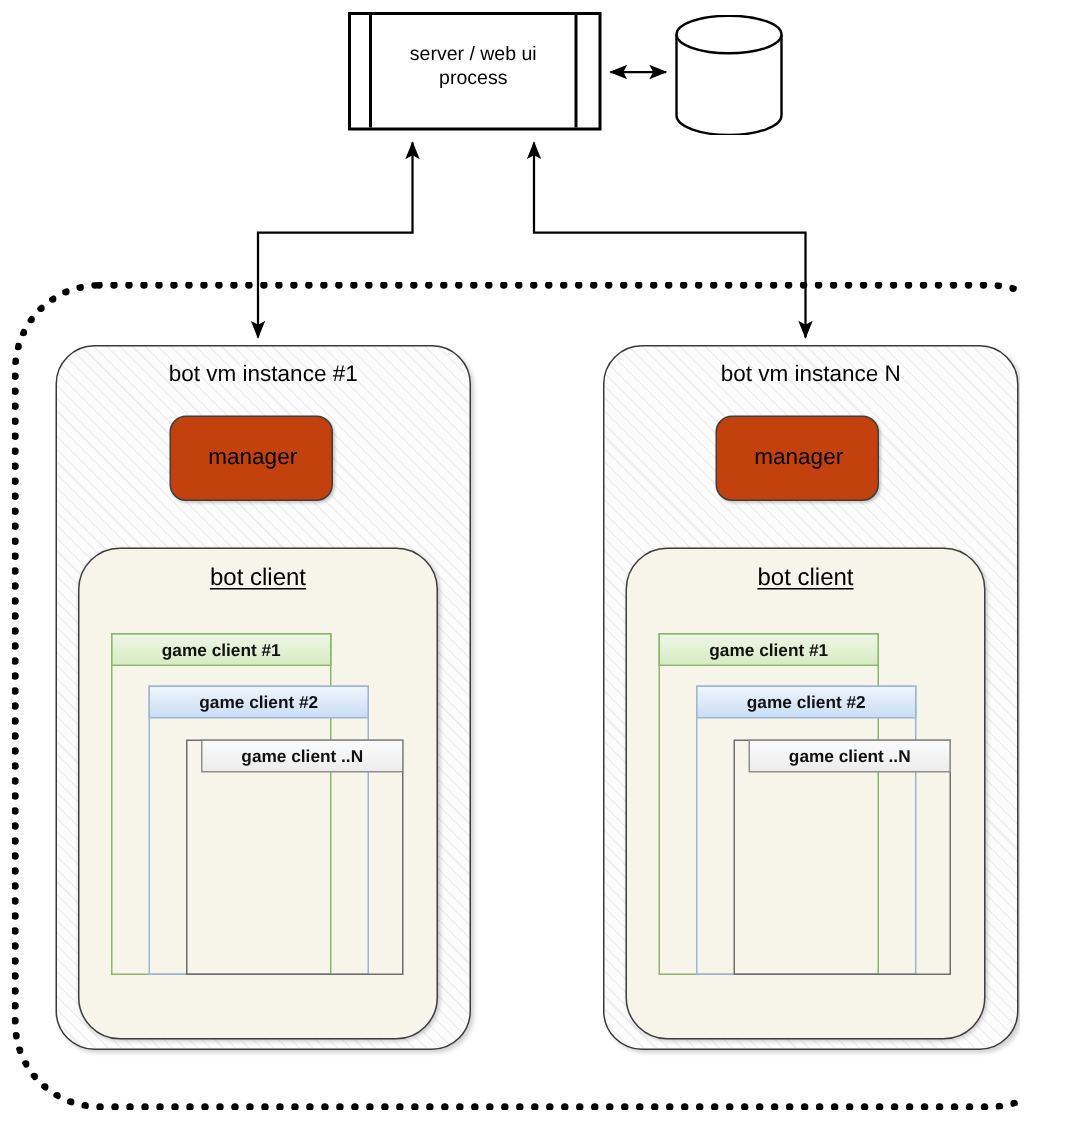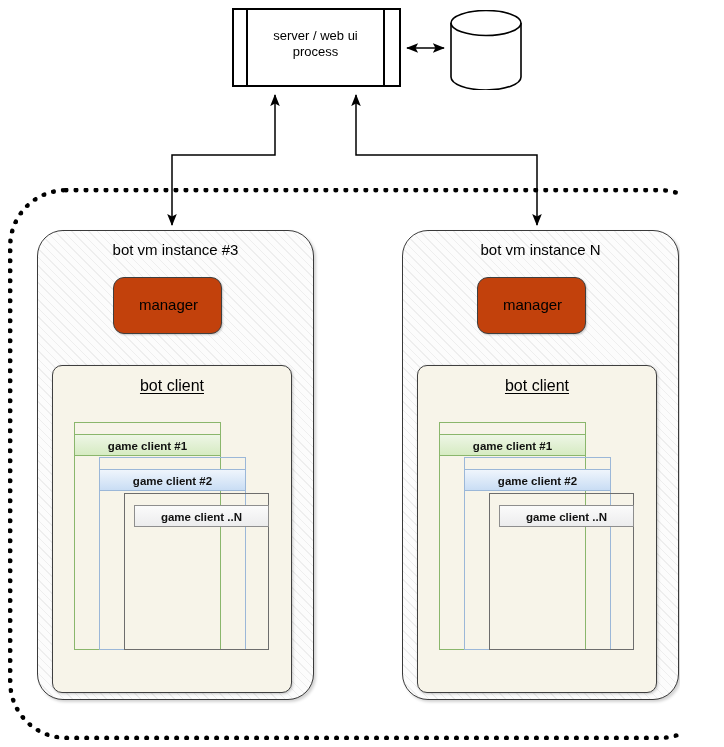--- a/index.html
+++ b/index.html
@@ -104,21 +104,21 @@
   #manager-n{ left:477px; top:277px; }
   .manager-label{
     width:109px; top:18px; left:0;
     font-size:15px;
   }
 
   
   .bot-client-box{
     position:absolute;
     border:1.4px solid #3f3f3f;
-    border-radius:10px;
+    border-radius:28px;
     background:#f7f4e9;
     box-sizing:border-box;
     box-shadow:1px 1px 3px rgba(0,0,0,0.22);
   }
   #bot-client-1{ left:52px; top:365px; width:240px; height:328px; }
   #bot-client-n{ left:417px; top:365px; width:240px; height:328px; }
   .bot-client-title{
     top:10px; left:0; width:100%;
     font-size:16px;
     text-decoration:underline;
@@ -132,21 +132,21 @@
     background:transparent;
   }
   .game-win .gw-frame{
     position:absolute; left:0; right:0; top:0; bottom:0;
     box-sizing:border-box;
     border-style:solid;
     border-width:1px;
     background:transparent;
   }
   .game-win .gw-title{
-    position:absolute; left:0; right:0; top:12px;
+    position:absolute; left:0; right:0; top:0;
     height:22px; line-height:22px;
     box-sizing:border-box;
     text-align:center;
     font-size:11.5px;
     font-weight:bold;
     color:#111111;
     border-width:1px;
     border-style:solid;
   }
 
@@ -225,21 +225,21 @@
     </g>
 
     <g>
       <line x1="531" y1="340" x2="531" y2="364" stroke="#000000" stroke-width="1.8" marker-start="url(#arrowStart)" marker-end="url(#arrowEnd)"></line>
     </g>
   </svg>
 
   <div class="abs" id="outer-dotted"></div>
 
   <div class="vm-panel" id="vm-panel-1">
-    <div class="lbl nosel vm-title">bot vm instance #3</div>
+    <div class="lbl nosel vm-title">bot vm instance #1</div>
   </div>
 
   <div class="manager-box" id="manager-1">
     <div class="lbl nosel manager-label">manager</div>
   </div>
 
   <div class="bot-client-box" id="bot-client-1">
     <div class="lbl nosel bot-client-title">bot client</div>
   </div>
 

